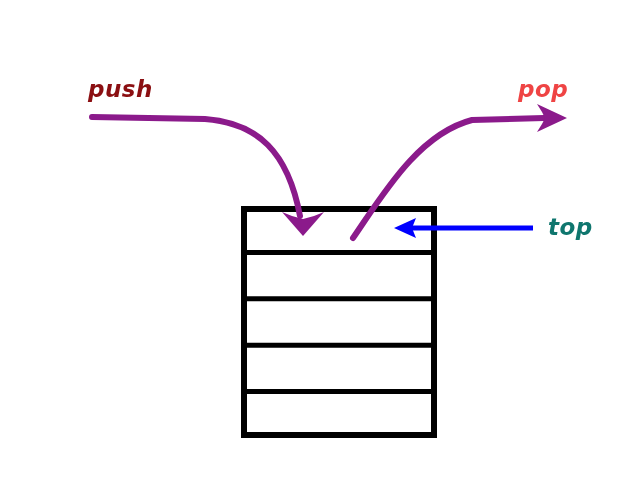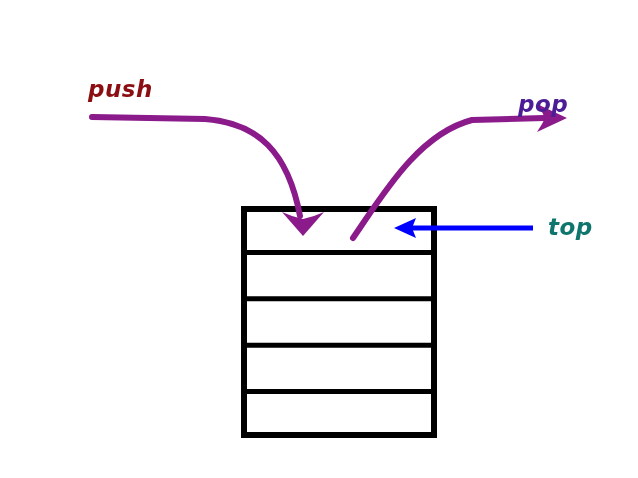--- a/index.html
+++ b/index.html
@@ -63,17 +63,17 @@
 
     <g>
       <line id="top-line" x1="533" y1="228" x2="408" y2="228" stroke="#0000FF" stroke-width="5"></line>
       <polygon id="top-head" points="394,228 416,218 412,228 416,238" fill="#0000FF"></polygon>
     </g>
 
   </svg>
 
   <div class="diagram-label" style="position:absolute; left:88px; top:76px; color:#8B0F12;">push</div>
 
-  <div class="diagram-label" style="position:absolute; left:518px; top:91px; color:#4c1d95;">pop</div>
+  <div class="diagram-label" style="position:absolute; left:518px; top:76px; color:#ef4444;">pop</div>
 
   <div class="diagram-label" style="position:absolute; left:548px; top:214px; color:#0f766e;">top</div>
 
 </div>
 
 </body></html>

